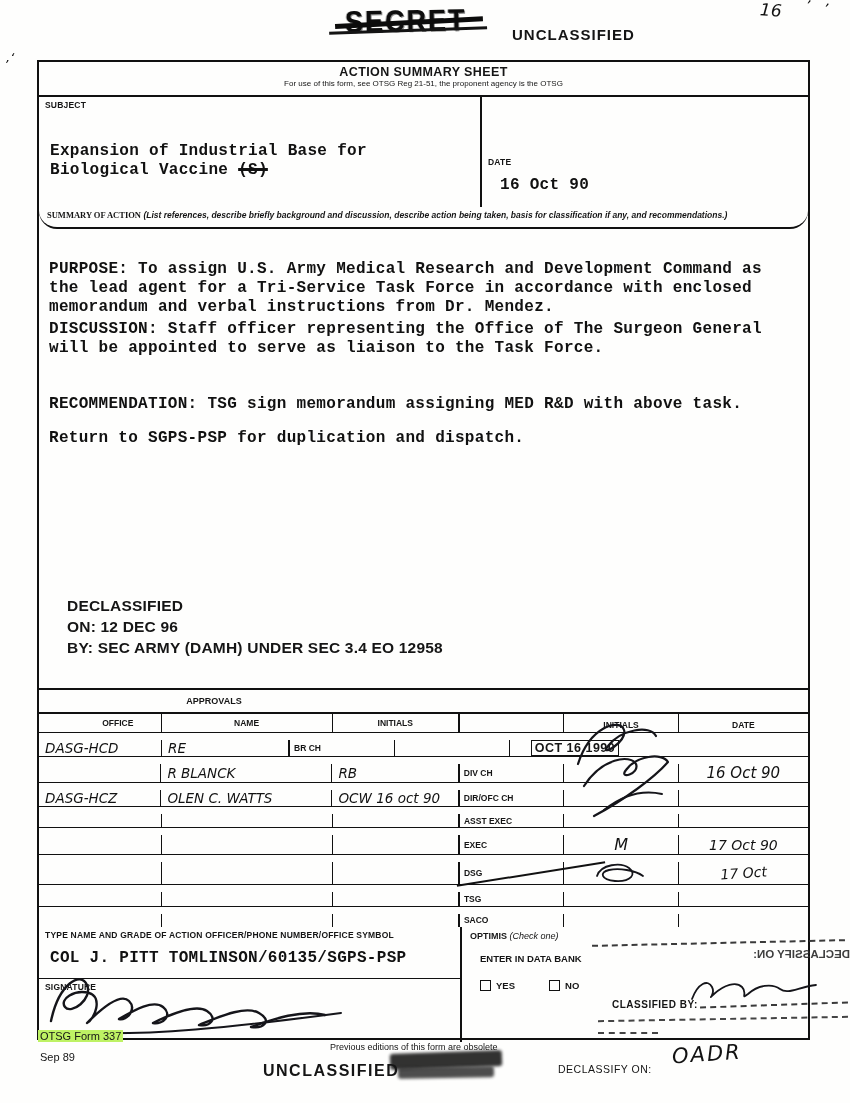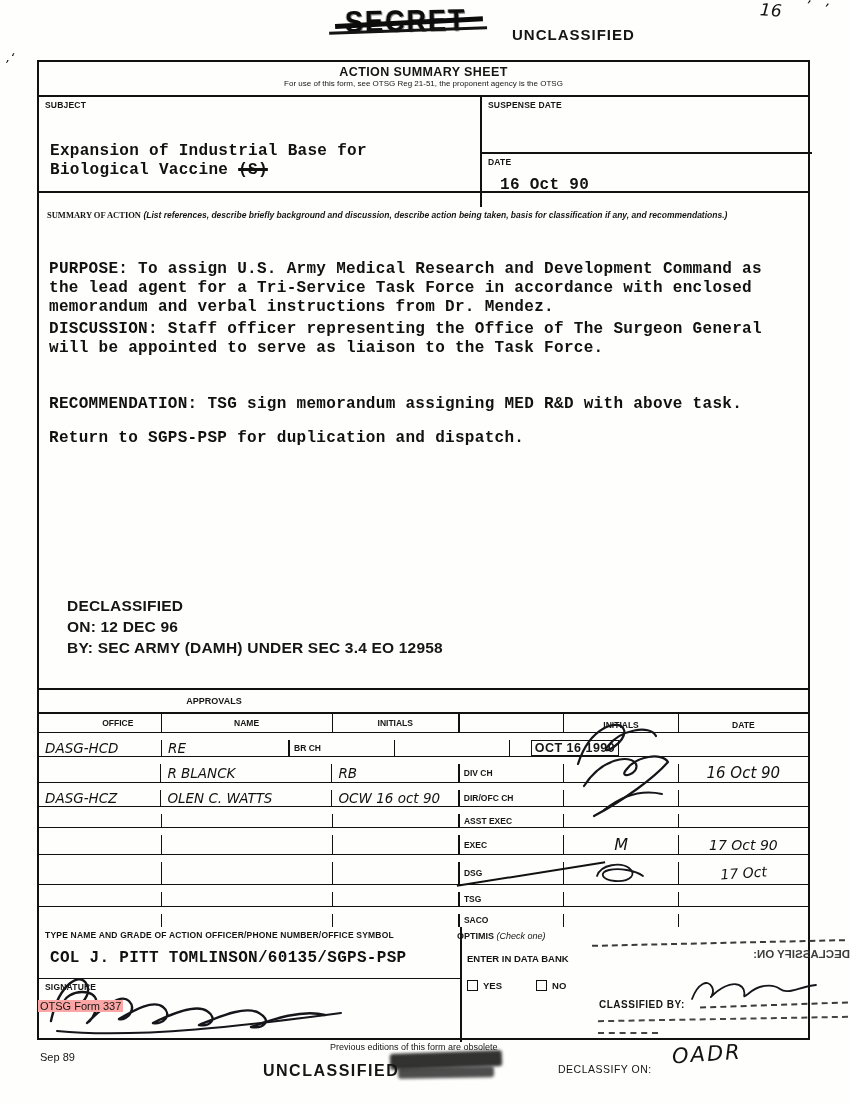--- a/index.html
+++ b/index.html
@@ -26,21 +26,21 @@
   .hw-ticks { left:805px; top:0px; font-size:14px; letter-spacing:14px; transform:rotate(10deg); }
   .left-tick { left:6px; top:50px; font-size:13px; }
 
   
   .form-box { left:37px; top:60px; width:773px; height:980px; border:2px solid #111; position:absolute; }
 
   .sec-header { left:0; top:0; width:100%; height:35px; border-bottom:2px solid #111; text-align:center; }
   .form-title { padding-top:3px; font-size:12.5px; font-weight:700; letter-spacing:.4px; }
   .form-subtitle { font-size:8px; }
 
-  .sec-subject { left:0; top:35px; width:100%; height:96px; border-bottom:2px solid #111; }
+  .sec-subject { left:0; top:35px; width:100%; height:132px; border-bottom:2px solid #111;border-radius:18px; }
   .subject-cell { left:0; top:0; width:443px; height:110px; border-right:2px solid #111; padding:3px 6px; }
   .lbl { font-size:8.5px; font-weight:700; letter-spacing:.2px; }
   .mono { font-family:"Liberation Mono", monospace; font-weight:700; font-size:16px; letter-spacing:.3px; line-height:19px; color:#111; }
   .subject-text { position:absolute; left:11px; top:45px; white-space:pre-line; }
   .struck { text-decoration:line-through; text-decoration-thickness:3px; }
   .suspense-cell { left:443px; top:0; width:330px; height:57px; border-bottom:2px solid #111; padding:3px 6px; }
   .date-cell { left:443px; top:57px; width:330px; height:53px; padding:3px 6px; }
   .date-value { position:absolute; left:18px; top:22px; }
 
   .sec-summary { left:0; top:145px; width:100%; height:483px; border-bottom:2px solid #111; }
@@ -75,38 +75,38 @@
   .hw-date { font-size:15px; }
   .diag-strike { position:absolute; left:-4px; top:48%; width:150px; height:2px; background:#111; transform:rotate(-9deg); }
   .sig-overlay { position:absolute; left:525px; top:658px; width:150px; height:130px; z-index:3; pointer-events:none; }
 
   
   .sec-bottom { left:0; top:865px; width:100%; height:115px; }
   .officer-cell { left:0; top:0; width:423px; height:52px; border-right:2px solid #111; border-bottom:1.5px solid #111; padding:3px 6px; }
   .officer-value { position:absolute; left:11px; top:22px; }
   .signature-cell { left:0; top:52px; width:423px; height:63px; border-right:2px solid #111; padding:3px 6px; overflow:visible; }
   .big-sig { position:absolute; left:2px; top:-14px; width:320px; height:80px; }
-  .optimis-cell { left:410px; top:0; width:350px; height:115px; padding:4px 8px; }
+  .optimis-cell { left:423px; top:0; width:350px; height:115px; padding:4px 8px; }
   .optimis-label { font-size:9px; }
   .optimis-label b { font-weight:700; }
   .enter-row { position:absolute; left:18px; top:26px; font-size:9.5px; font-weight:700; }
   .check-row { position:absolute; left:18px; top:53px; display:flex; gap:34px; font-size:9.5px; font-weight:700; }
   .checkbox { display:inline-block; width:11px; height:11px; border:1.5px solid #111; margin-right:5px; vertical-align:-2px; }
   .classified-by { position:absolute; left:150px; top:72px; font-size:10px; font-weight:700; letter-spacing:.5px; }
 
   
   .bleed-dash1 { left:592px; top:942px; width:253px; border-top:2.5px dashed #3a3a3a; transform:rotate(-1.3deg); }
   .mirror-text { left:695px; top:948px; width:155px; font-size:11.5px; font-weight:700; transform:scaleX(-1); color:#2a2a2a; opacity:.9; text-align:left; }
   .cls-sig { left:688px; top:975px; width:135px; height:32px; z-index:4; }
   .bleed-dash2 { left:700px; top:1004px; width:148px; border-top:2px dashed #3a3a3a; transform:rotate(-2deg); }
   .bleed-dash3 { left:598px; top:1018px; width:250px; border-top:2px dashed #444; transform:rotate(-1deg); }
   .bleed-dash4 { left:598px; top:1032px; width:60px; border-top:2px dashed #444; }
 
   
-  .form-number { left:38px; top:1000px; font-size:11px; background:#fca5a5; padding:0 2px;text-align:center; }
+  .form-number { left:38px; top:1030px; font-size:11px; background:#bef264; padding:0 2px;text-align:center; }
   .form-edition { left:40px; top:1051px; font-size:11px; }
   .obsolete { left:330px; top:1042px; font-size:9px; }
   .smudge1 { left:390px; top:1052px; width:112px; height:16px; background:#161616; border-radius:3px; transform:rotate(-2deg); filter:blur(1.4px); opacity:.88; }
   .smudge2 { left:398px; top:1067px; width:96px; height:11px; background:#222; border-radius:3px; transform:rotate(-1deg); filter:blur(1.6px); opacity:.8; }
   .unclass-bottom { left:263px; top:1062px; font-size:16px; font-weight:700; letter-spacing:1.5px; }
   .declassify-on { left:558px; top:1063px; font-size:10.5px; letter-spacing:.5px; }
   .oadr { left:672px; top:1042px; font-size:21px; transform:rotate(-4deg); letter-spacing:2px; }
 
   svg path { fill:none; stroke:#15151a; stroke-linecap:round; stroke-linejoin:round; }
 </style>
@@ -130,23 +130,20 @@
     <div class="abs sec-header">
       <div class="form-title">ACTION SUMMARY SHEET</div>
       <div class="form-subtitle">For use of this form, see OTSG Reg 21-51, the proponent agency is the OTSG</div>
     </div>
 
     <div class="abs sec-subject">
       <div class="abs subject-cell">
         <div class="lbl">SUBJECT</div>
         <div class="mono subject-text"><span>Expansion of Industrial Base for
 Biological Vaccine</span> <span class="struck">(S)</span></div>
-      </div>
-      <div class="abs suspense-cell">
-        <div class="lbl">SUSPENSE DATE</div>
       </div>
       <div class="abs date-cell">
         <div class="lbl">DATE</div>
         <div class="mono date-value">16 Oct 90</div>
       </div>
     </div>
 
     <div class="abs sec-summary">
       <div class="sum-label">
         <b>SUMMARY OF ACTION</b>

